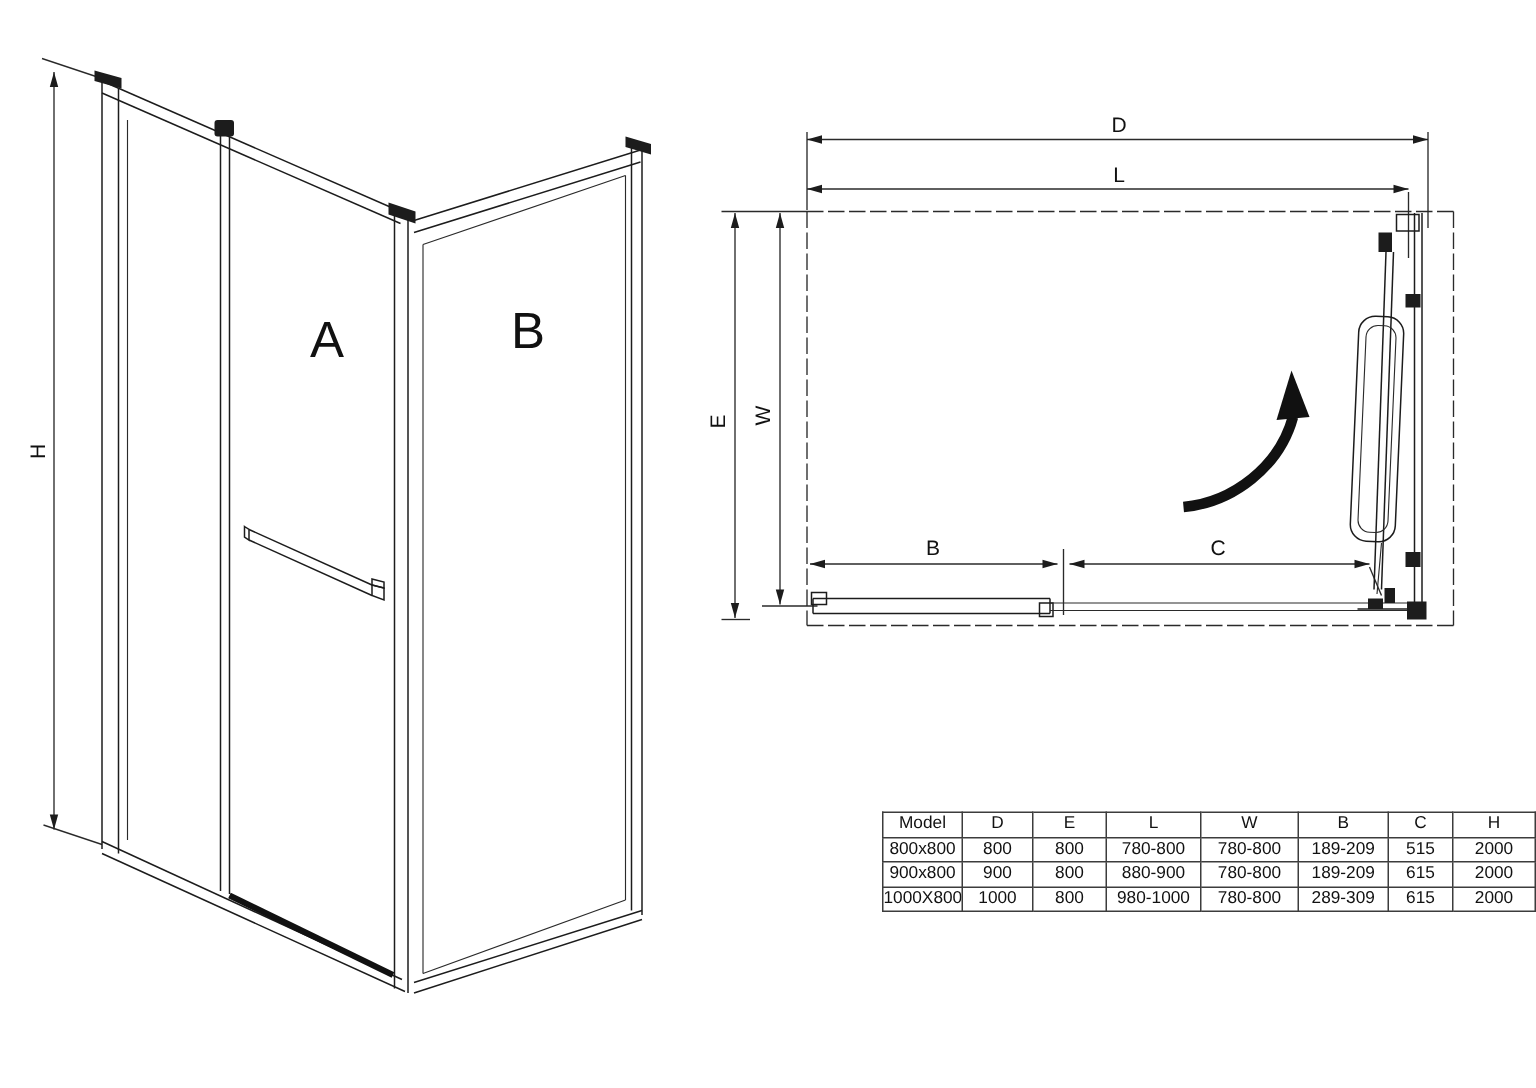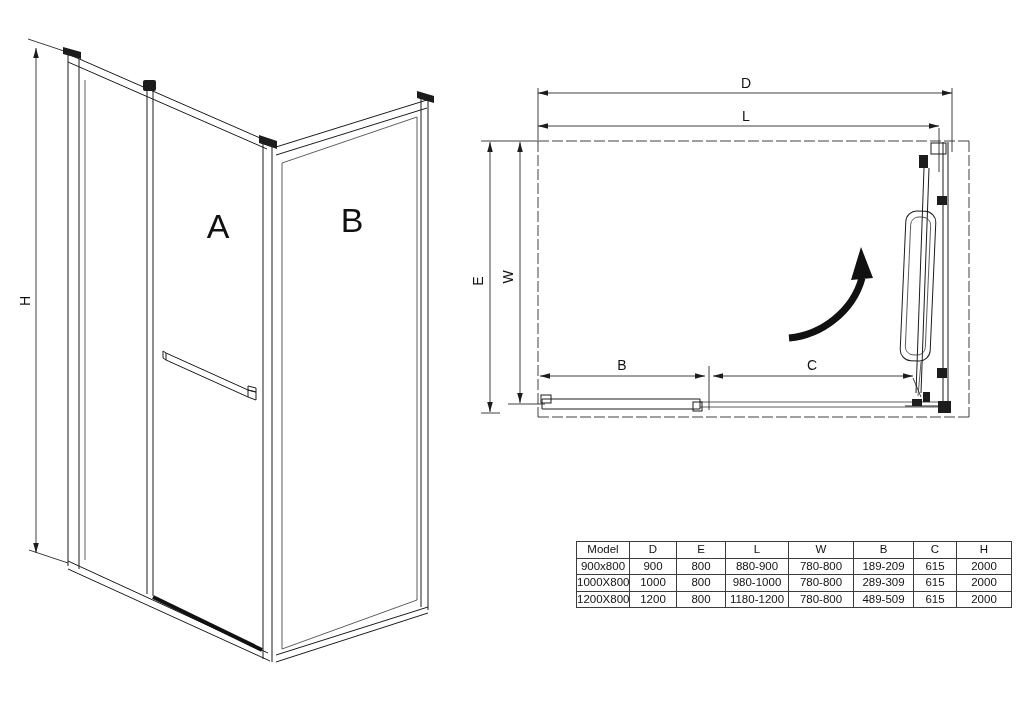--- a/index.html
+++ b/index.html
@@ -7,21 +7,21 @@
           font-family:"Liberation Sans",sans-serif;}
   svg{position:absolute;left:0;top:0;}
   svg .ln{stroke:#1c1c1c;stroke-width:1;fill:none;}
   svg .thin{stroke:#2a2a2a;stroke-width:0.75;fill:none;}
   svg .dash{stroke:#2a2a2a;stroke-width:0.9;fill:none;stroke-dasharray:11 3;}
   svg .dim{stroke:#2a2a2a;stroke-width:0.9;fill:none;}
   svg .fillblk{fill:#1c1c1c;stroke:none;}
   svg text{fill:#111;font-family:"Liberation Sans",sans-serif;}
   svg .dimlbl{font-size:14px;text-anchor:middle;}
   svg .panellbl{font-size:34px;text-anchor:middle;}
-  .size-table-wrap{position:absolute;left:576px;top:541px;}
+  .size-table-wrap{position:absolute;left:588px;top:541px;}
   table.size-table{border-collapse:collapse;table-layout:fixed;width:435px;
           font-family:"Liberation Sans",sans-serif;font-size:11.5px;color:#111;}
   table.size-table th,table.size-table td{border:1px solid #3c3c3c;text-align:center;
           padding:0;height:15.5px;line-height:15.5px;font-weight:400;overflow:hidden;
           white-space:nowrap;}
 </style>
 </head>
 <body>
 
 <div class="canvas">
@@ -195,46 +195,46 @@
             <th>E</th>
             <th>L</th>
             <th>W</th>
             <th>B</th>
             <th>C</th>
             <th>H</th>
           </tr>
         </thead>
     <tbody id="tbody-rows">
           <tr>
+            <td>800x800</td>
+            <td>800</td>
+            <td>800</td>
+            <td>780-800</td>
+            <td>780-800</td>
+            <td>189-209</td>
+            <td>515</td>
+            <td>2000</td>
+          </tr>
+          <tr>
             <td>900x800</td>
             <td>900</td>
             <td>800</td>
             <td>880-900</td>
             <td>780-800</td>
             <td>189-209</td>
             <td>615</td>
             <td>2000</td>
           </tr>
           <tr>
             <td>1000X800</td>
             <td>1000</td>
             <td>800</td>
             <td>980-1000</td>
             <td>780-800</td>
             <td>289-309</td>
             <td>615</td>
             <td>2000</td>
           </tr>
-          <tr>
-            <td>1200X800</td>
-            <td>1200</td>
-            <td>800</td>
-            <td>1180-1200</td>
-            <td>780-800</td>
-            <td>489-509</td>
-            <td>615</td>
-            <td>2000</td>
-          </tr>
         </tbody>
   </table>
 </div>
 
 </div>
 
 </body></html>

